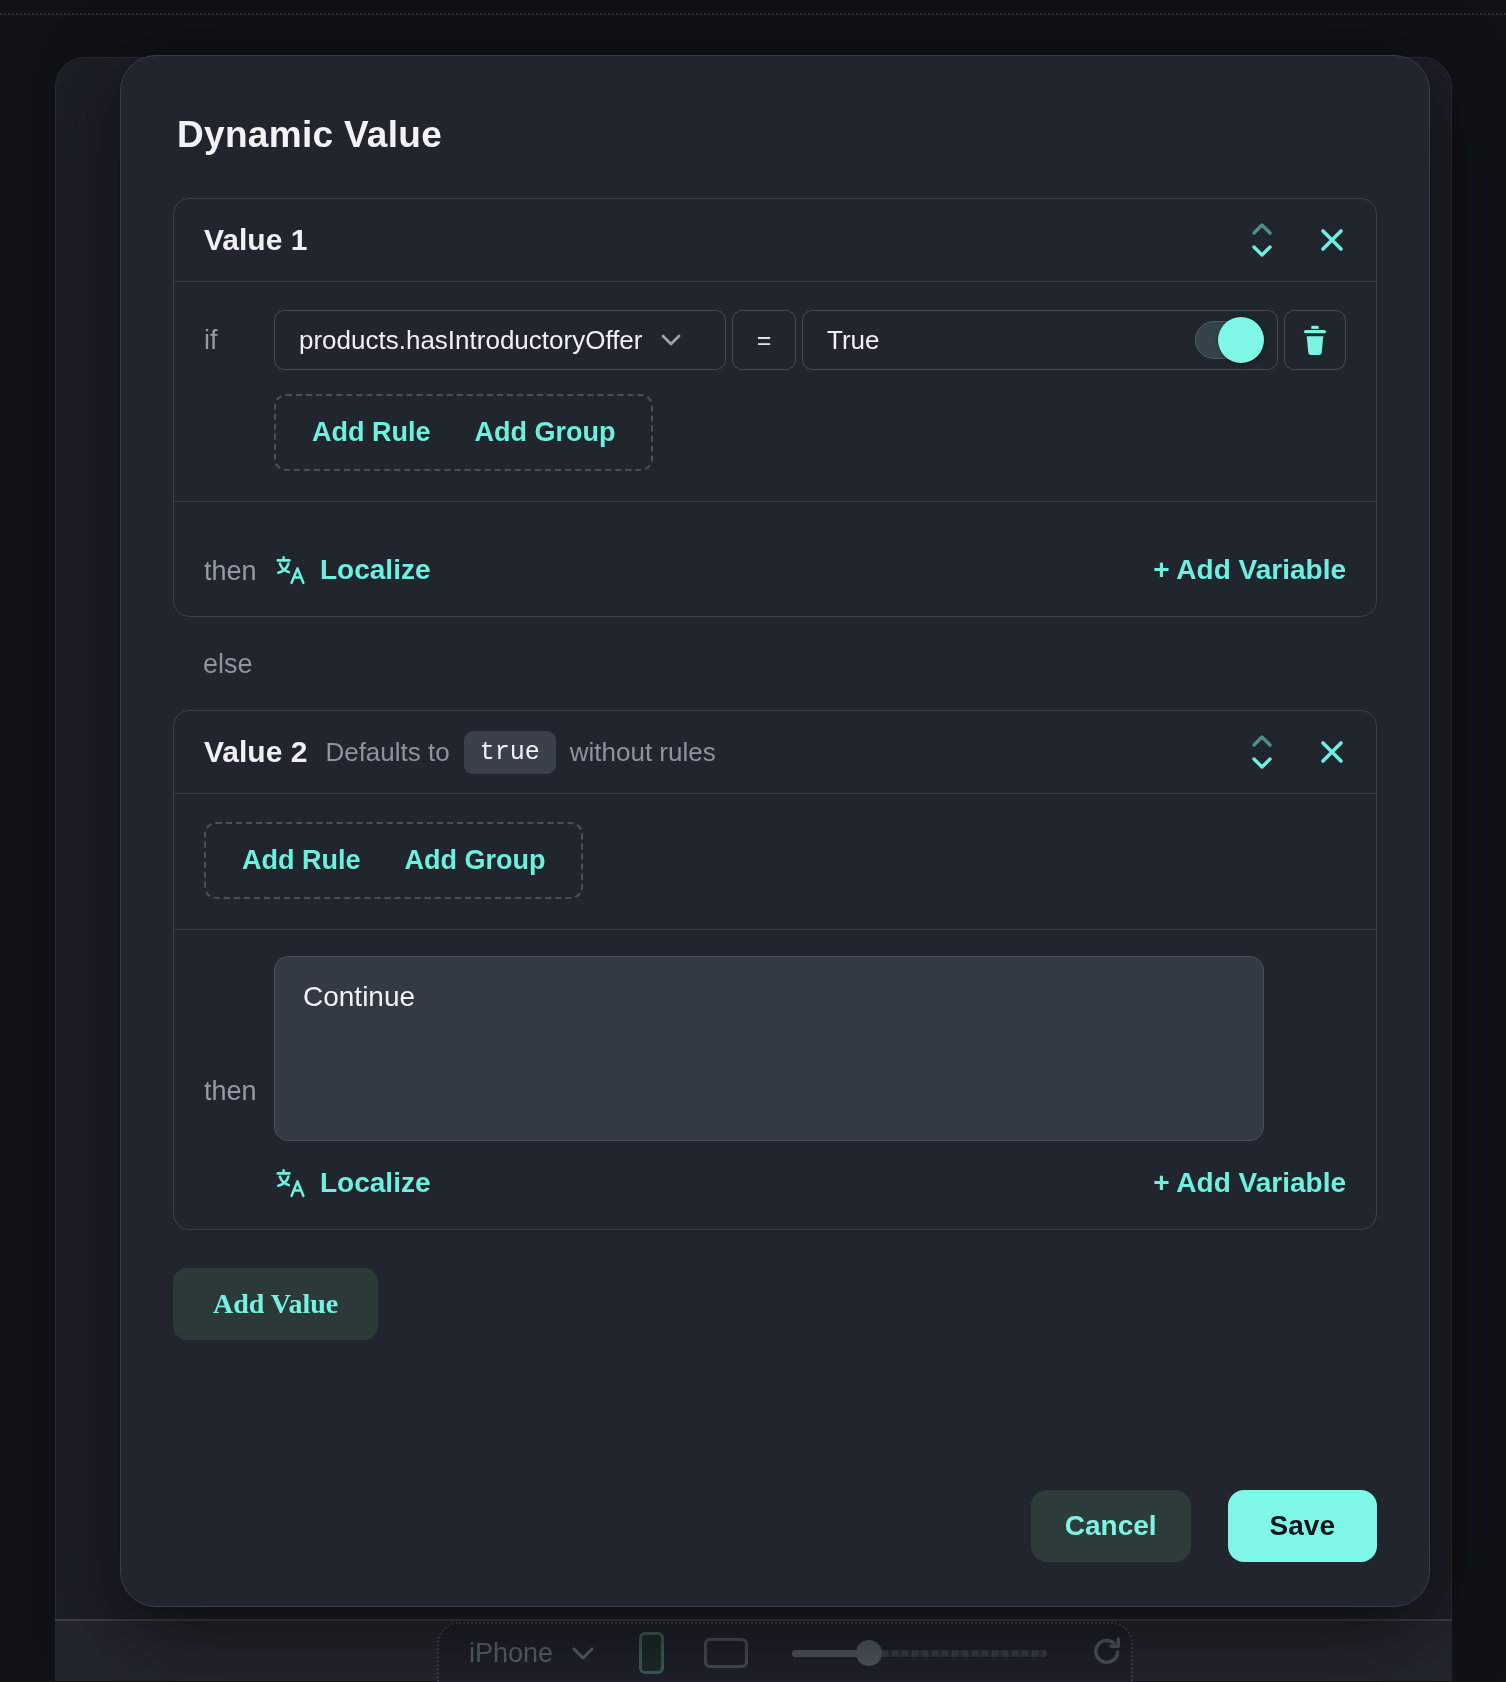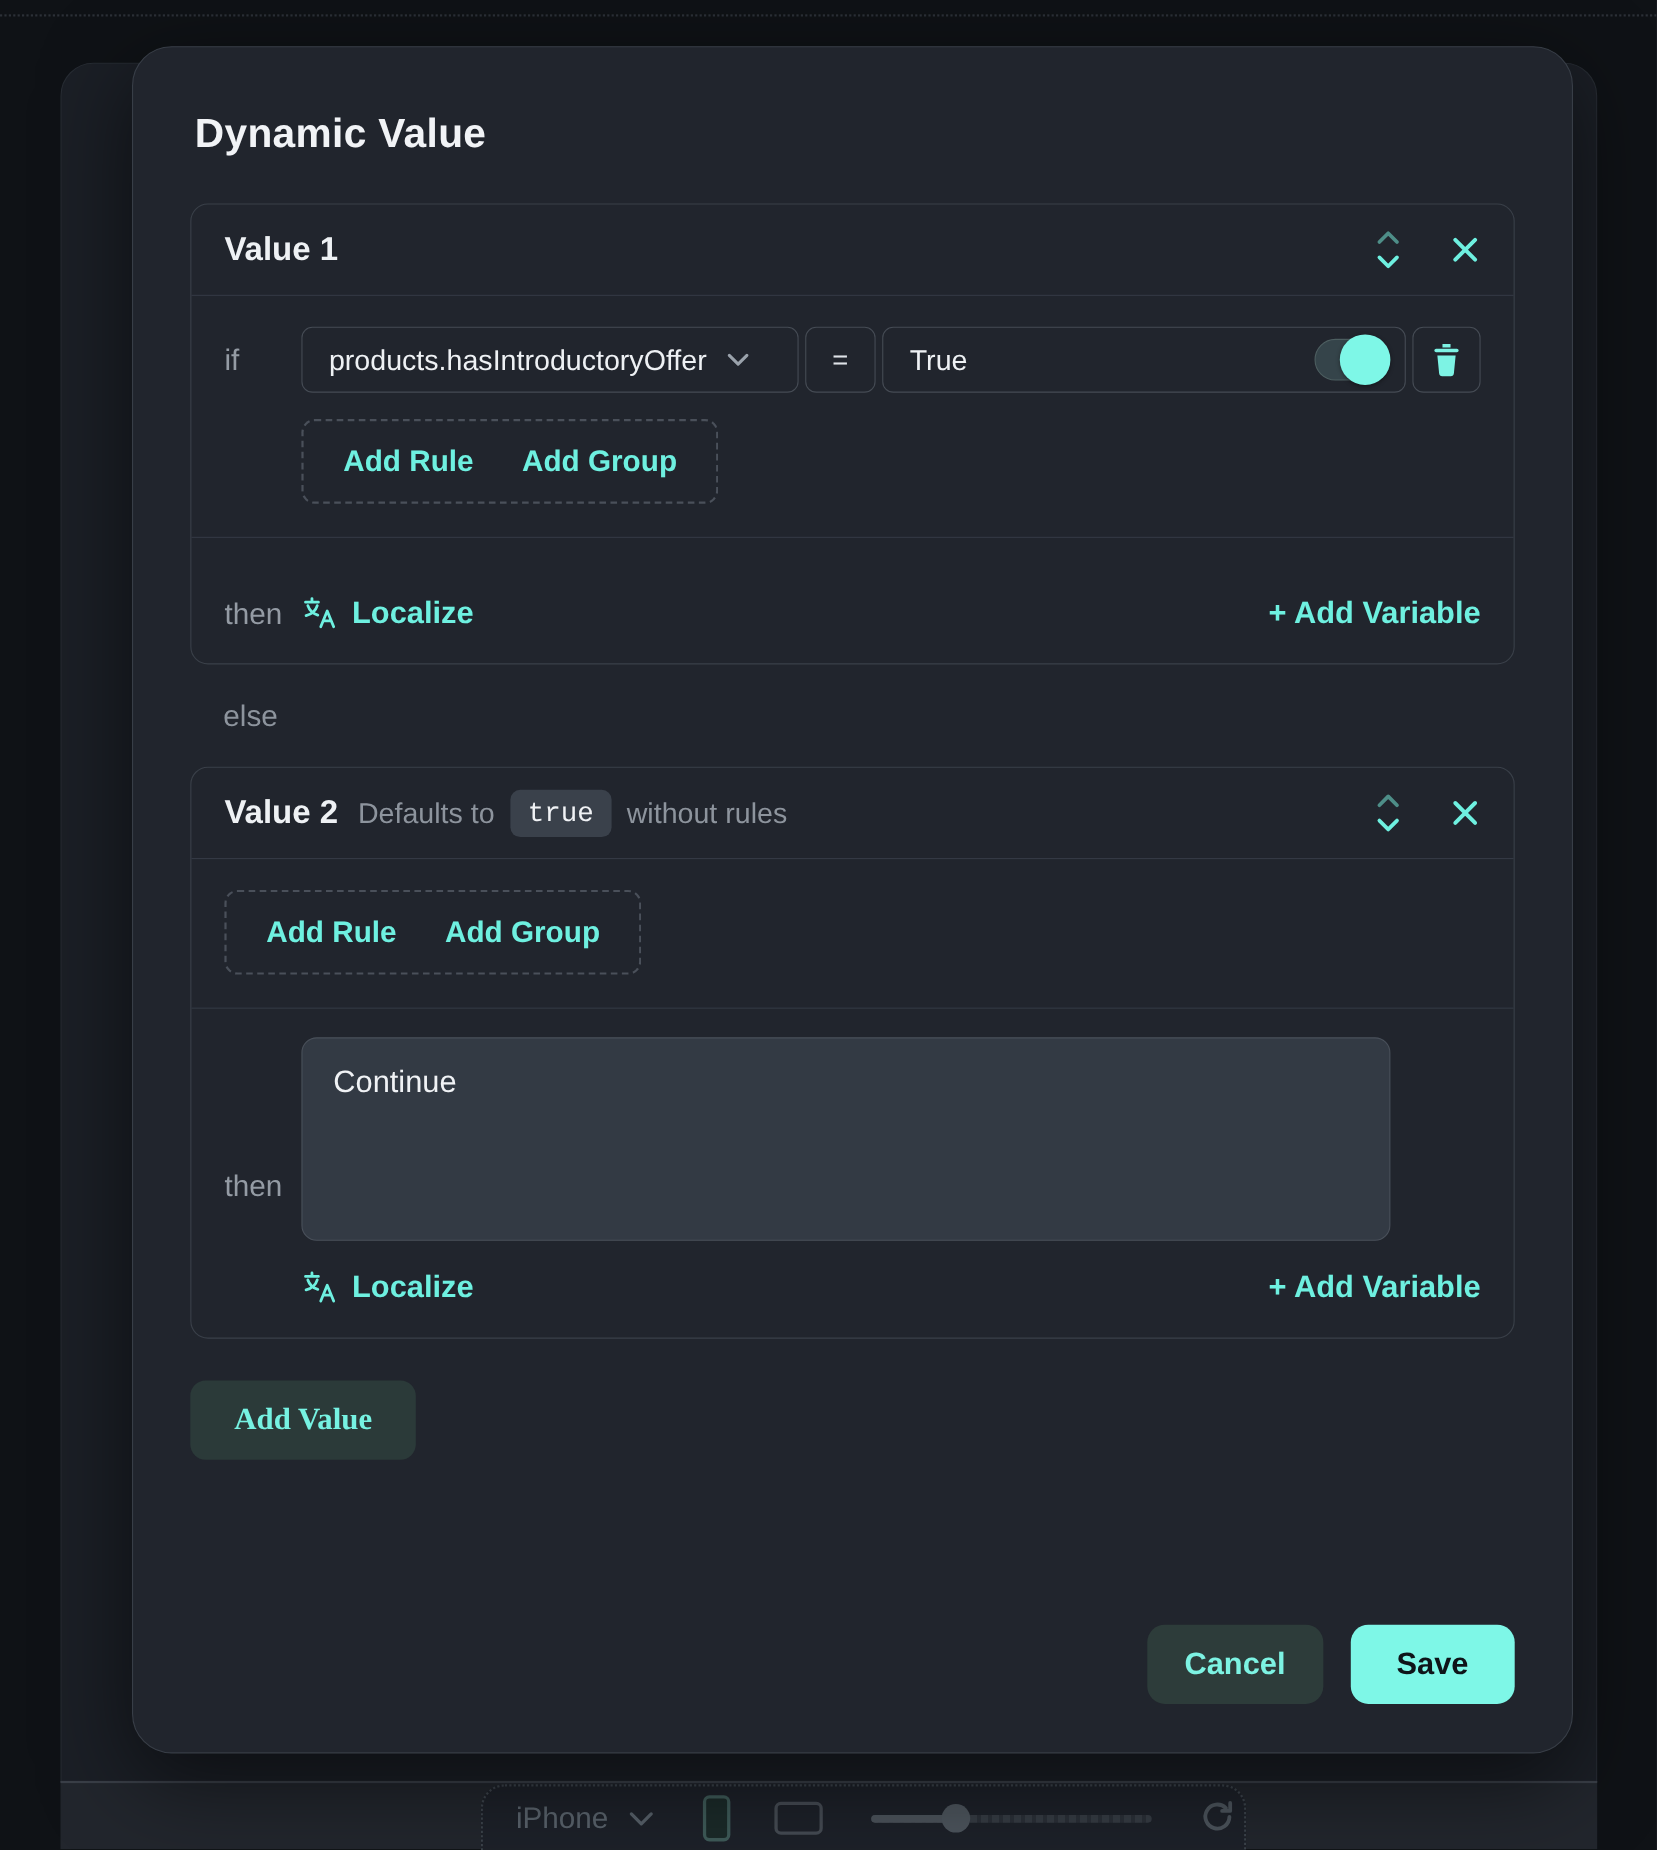--- a/index.html
+++ b/index.html
@@ -45,21 +45,21 @@
   .phone-portrait{width:25px;height:42px;border:3px solid #3e5a58;border-radius:6px;margin-left:44px;background:#1b2a29;}
   .phone-landscape{width:44px;height:30px;border:3px solid #454b53;border-radius:6px;margin-left:40px;}
   .zoom-slider{position:relative;width:255px;height:26px;margin-left:44px;margin-top:-58px;}
   .slider-track{position:absolute;top:10px;left:0;width:100%;height:7px;border-radius:4px;
     background:repeating-linear-gradient(90deg,#353b43 0 6px,#2a2f37 6px 10px);}
   .slider-fill{position:absolute;top:10px;left:0;width:78px;height:7px;border-radius:4px;background:#4b525a;}
   .slider-knob{position:absolute;top:0;left:64px;width:26px;height:26px;border-radius:50%;background:#4c545c;}
   .refresh-button{margin-left:44px;}
   
   .modal{
-    position:absolute;left:120px;top:42px;width:1310px;height:1552px;
+    position:absolute;left:120px;top:55px;width:1310px;height:1552px;
     background:var(--modal-bg);
     border:1.5px solid #383e47;border-radius:36px;
     box-shadow:0 24px 80px rgba(0,0,0,.55);
     padding:44px 52px;
     display:flex;flex-direction:column;
   }
   .modal-title{font-size:37px;font-weight:800;color:#f1f3f6;margin:14px 4px 42px;letter-spacing:.3px;}
   .value-card{border:1.5px solid var(--card-border);border-radius:16px;background:var(--modal-bg);}
   .card-header{display:flex;align-items:center;height:83px;padding:0 30px;border-bottom:1.5px solid var(--divider);}
   .card-title{font-size:30px;font-weight:700;color:var(--text-main);}
@@ -97,21 +97,21 @@
   .then-textarea{display:block;width:calc(100% - 82px);height:185px;resize:none;
     background:var(--textarea-bg);border:1.5px solid #49505a;border-radius:14px;
     padding:24px 28px;font-family:inherit;font-size:28px;color:#f0f2f5;outline:none;}
   .localize-row{display:flex;align-items:center;margin:26px 0 28px;}
   .localize-btn{display:flex;align-items:center;gap:14px;font-size:28px;}
   .add-variable-btn{margin-left:auto;font-size:28px;}
   .else-label{margin:32px 0 30px;padding-left:30px;font-size:27px;font-weight:500;color:var(--text-dim);}
   .add-value-btn{margin-top:38px;align-self:flex-start;height:72px;padding:0 40px;
     background:#2b3a39;border:none;border-radius:14px;cursor:pointer;font-family:Liberation Serif, serif;
     font-size:28px;font-weight:700;color:#76f2e2;}
-  .footer{margin-top:auto;display:flex;justify-content:flex-end;gap:25px;}
+  .footer{margin-top:auto;display:flex;justify-content:flex-end;gap:37px;}
   .cancel-btn{height:72px;padding:0 34px;background:#2d3c3a;border:none;border-radius:16px;cursor:pointer;
     font-family:inherit;font-size:28px;font-weight:700;color:#7df3e3;}
   .save-btn{height:72px;padding:0 42px;background:var(--accent-bright);border:none;border-radius:16px;cursor:pointer;
     font-family:inherit;font-size:28px;font-weight:700;color:var(--save-text);}
 </style>
 </head>
 <body>
 
 <div class="top-dotted"></div>
 <div class="backdrop-frame"></div>

